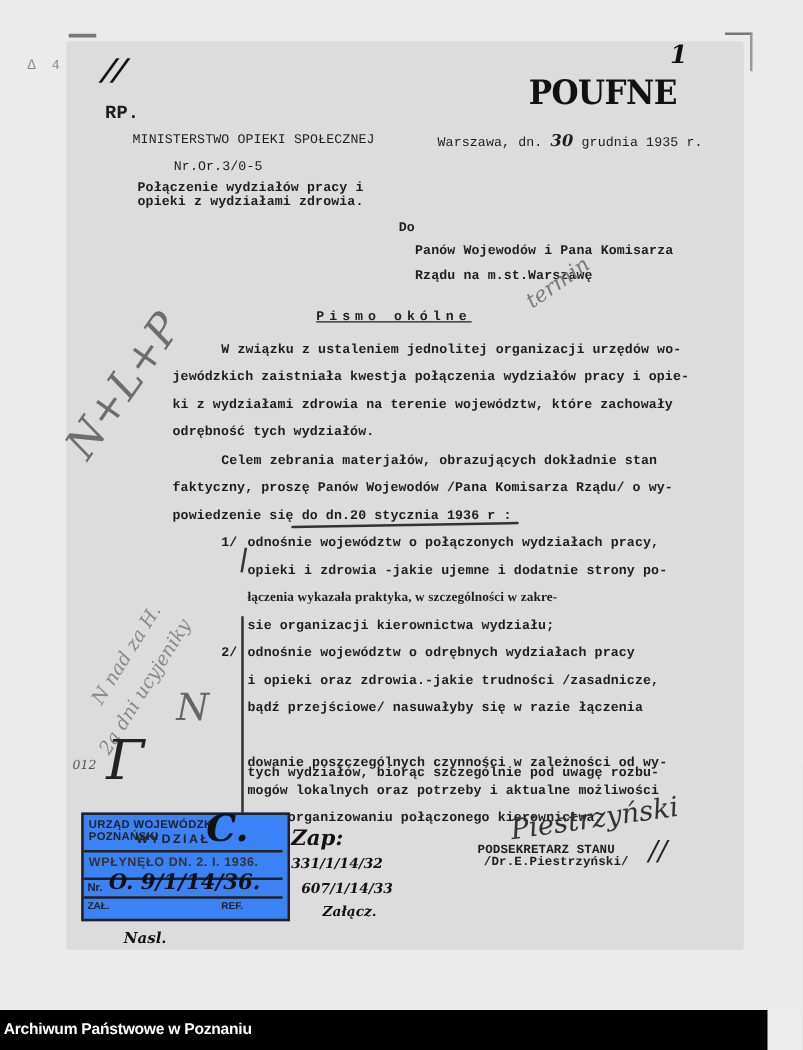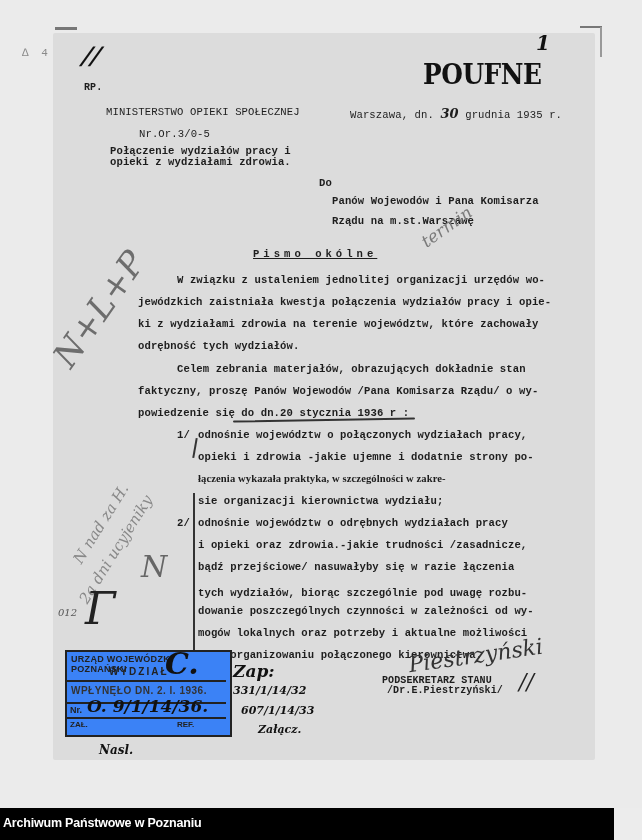--- a/index.html
+++ b/index.html
@@ -56,21 +56,21 @@
 
 <div class="scan-bg"></div>
 <div class="margin-mark">∆ 4</div>
 <div class="corner-tl"></div>
 <div class="corner-tr"></div>
 <div class="corner-tr2"></div>
 
 <div class="page">
 
   <div class="handdark" style="left:30px;top:8px;font-size:24px;transform:skewX(-12deg);">//</div>
-  <div class="t b" style="left:31px;top:49px;font-size:10px;">RP.</div>
+  <div class="t b" style="left:31px;top:49px;font-size:15px;">RP.</div>
 
   <div class="page-num">1</div>
   <div class="poufne">POUFNE</div>
 
   <div class="t" style="left:53px;top:73px;">MINISTERSTWO OPIEKI SPOŁECZNEJ</div>
   <div class="t" style="left:297px;top:73px;">
     <span>Warszawa, dn.</span>
     <span style="font-family:'DejaVu Serif',serif;font-style:italic;font-weight:bold;font-size:13px;">30</span>
     <span>grudnia 1935 r.</span>
   </div>
@@ -104,21 +104,21 @@
   <div class="t b" style="left:145px;top:440px;font-family:Liberation Serif, serif;">łączenia wykazała praktyka, w szczególności w zakre-</div>
   <div class="t b" style="left:145px;top:462px;">sie organizacji kierownictwa wydziału;</div>
 
   <div class="vbar" style="left:141px;top:405px;height:20px;transform:rotate(10deg);"></div>
   <div class="vbar" style="left:140px;top:460px;height:168px;"></div>
 
   <div class="t b" style="left:124px;top:484px;">2/</div>
   <div class="t b" style="left:145px;top:484px;">odnośnie województw o odrębnych wydziałach pracy</div>
   <div class="t b" style="left:145px;top:506px;">i opieki oraz zdrowia.-jakie trudności /zasadnicze,</div>
   <div class="t b" style="left:145px;top:528px;">bądź przejściowe/ nasuwałyby się w razie łączenia</div>
-  <div class="t b" style="left:145px;top:554px;">tych wydziałów, biorąc szczególnie pod uwagę rozbu-</div>
+  <div class="t b" style="left:145px;top:580px;">tych wydziałów, biorąc szczególnie pod uwagę rozbu-</div>
   <div class="t b" style="left:145px;top:572px;">dowanie poszczególnych czynności w zależności od wy-</div>
   <div class="t b" style="left:145px;top:594px;">mogów lokalnych oraz potrzeby i aktualne możliwości</div>
   <div class="t b" style="left:145px;top:616px;">przy organizowaniu połączonego kierownictwa.</div>
 
   <div class="hand" style="left:24px;top:520px;font-size:15px;transform:rotate(-58deg);transform-origin:left;color:#888;">N nad za H.</div>
   <div class="hand" style="left:30px;top:560px;font-size:15px;transform:rotate(-58deg);transform-origin:left;color:#888;">2a dni ucyjeniky</div>
   <div class="hand" style="left:88px;top:516px;font-size:30px;color:#666;">N</div>
   <div class="hand" style="left:5px;top:574px;font-size:10px;color:#555;">012</div>
   <div class="handdark" style="left:32px;top:550px;font-size:44px;font-weight:normal;color:#222;">Γ</div>
 

